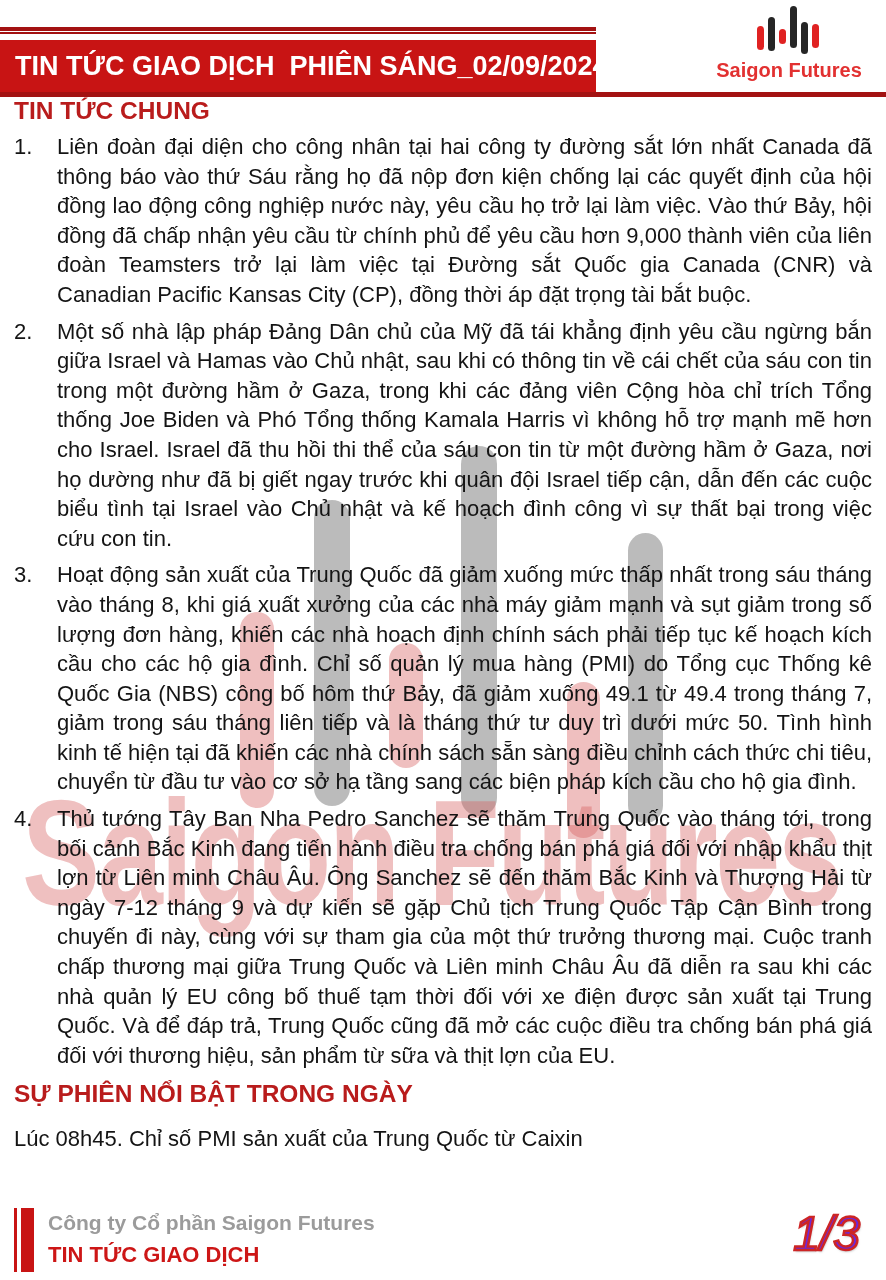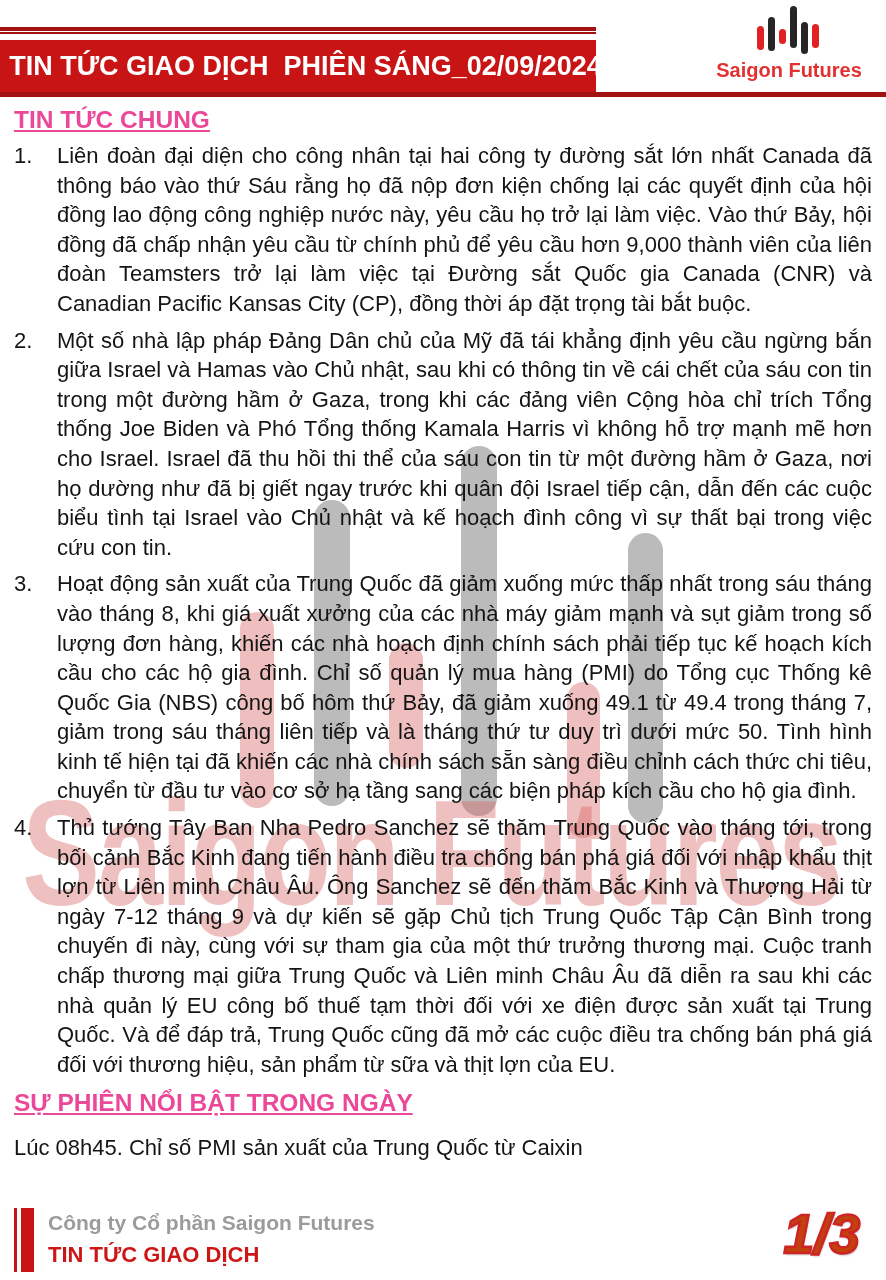--- a/index.html
+++ b/index.html
@@ -46,21 +46,21 @@
     position: absolute; left: 0; top: 27px;
     width: 596px; height: 5px;
     background: #a31212;
     border-bottom: 1px solid #ffffff;
     box-shadow: 0 2px 0 #a31212;
   }
   .banner {
     position: absolute; left: 0; top: 40px;
     width: 596px; height: 52px;
     background: #c81414;
-    display: flex; align-items: center; justify-content: center;
+    display: flex; align-items: center;
   }
   .banner-title {
     color: #ffffff;
     font-weight: bold;
     font-size: 27px;
     padding-left: 15px;
     white-space: pre;
   }
   .header-rule {
     position: absolute; left: 0; top: 92px;
@@ -84,25 +84,24 @@
     margin-top: 3px;
     color: #e23131;
     font-weight: bold;
     font-size: 20px;
     white-space: nowrap;
   }
 
   
   .content { position: relative; z-index: 1; padding: 0 14px 0 14px; }
   .section-title {
-    color: #ec4899;
+    color: #b91c1c;
     font-weight: bold;
     font-size: 24.5px;
-    margin: 9px 0 7px 0;
-    text-decoration: underline;
+    margin: 0 0 7px 0;
   }
   .news-item { display: flex; margin-bottom: 7px; }
   .news-num {
     flex: 0 0 43px;
     font-size: 22px;
     line-height: 29.6px;
     color: #141414;
   }
   .news-text {
     flex: 1;
@@ -133,23 +132,23 @@
   .footer-company {
     position: absolute; left: 48px; top: 5px;
     color: #9b9b9b; font-weight: bold; font-size: 21px;
   }
   .footer-doc-title {
     position: absolute; left: 48px; top: 36px;
     color: #cd1616; font-weight: bold; font-size: 22px; text-align: center;
   }
   .page-num {
     position: absolute; right: 26px; bottom: 12px;
-    font-size: 55px; line-height: 52px;
-    font-weight: bold; font-style: italic;
-    color: #c2410c;
+    font-size: 48px; line-height: 52px;
+    font-weight: normal; font-style: italic;
+    color: #6d28d9;
     -webkit-text-stroke: 2.5px #cd2525;
     text-shadow: 1px 2px 2px rgba(150,150,150,0.55);
   }
 </style>
 </head>
 <body>
 
 <div class="page">
 
   <div class="watermark">

